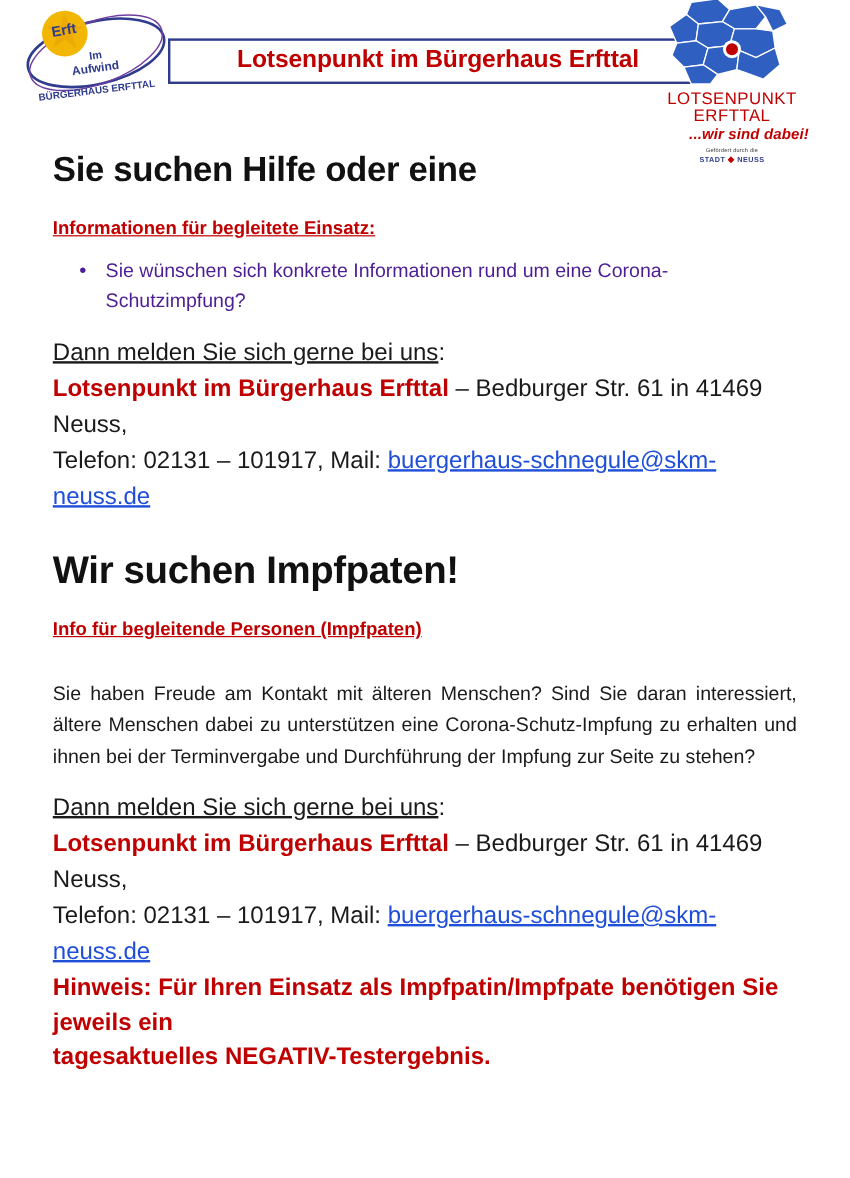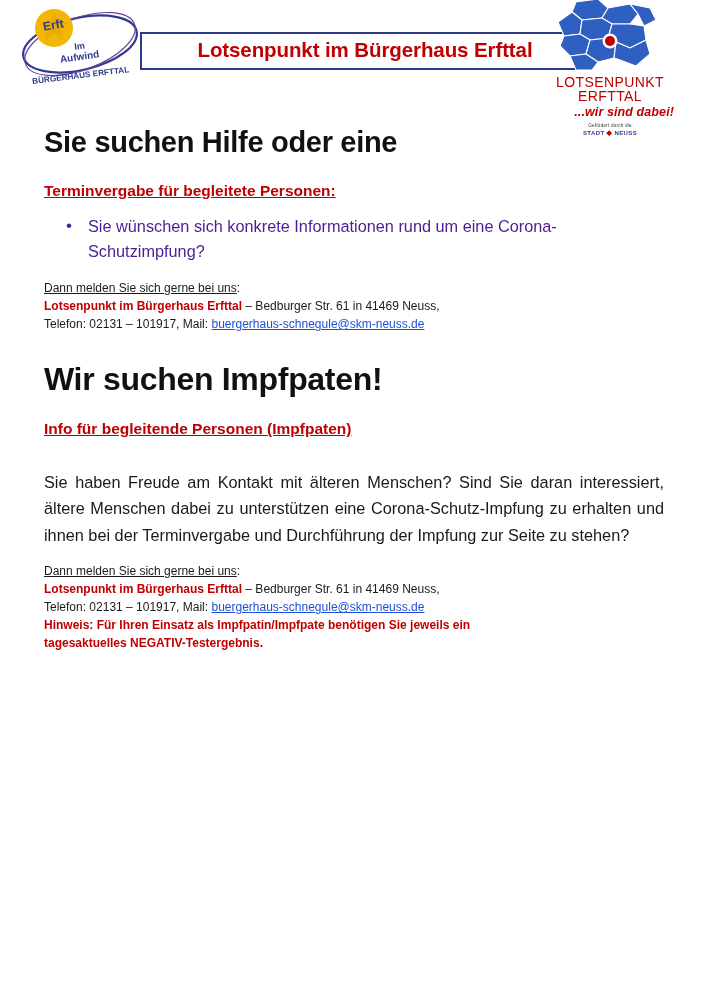--- a/index.html
+++ b/index.html
@@ -147,21 +147,21 @@
     content: "•";
     position: absolute;
     left: -22px;
     top: -1px;
     font-size: 17px;
   }
 
   
   .contact {
     margin: 14px 0 0 14px;
-    font-size: 12px;
+    font-size: 20px;
     line-height: 1.5;
   }
   .contact .lead {
     text-decoration: underline;
     color: #1a1a1a;
   }
   .contact .org {
     color: #c00000;
     font-weight: bold;
   }
@@ -237,21 +237,21 @@
         <span class="diamond">◆</span>
         <span>NEUSS</span>
       </div>
     </div>
   </div>
 
   <h1 class="main-head">
     <span>Sie suchen Hilfe oder eine</span><br>
   </h1>
 
-  <h2 class="sub-head">Terminvergabe für begleitete Personen:</h2>
+  <h2 class="sub-head">Informationen für begleitete Einsatz:</h2>
 
   <ul class="bullets">
     <li>Sie wünschen sich konkrete Informationen rund um eine Corona-Schutzimpfung?</li>
   </ul>
 
   <div class="contact">
     <div>
       <span class="lead">Dann melden Sie sich gerne bei uns</span><span>:</span>
     </div>
     <div>

